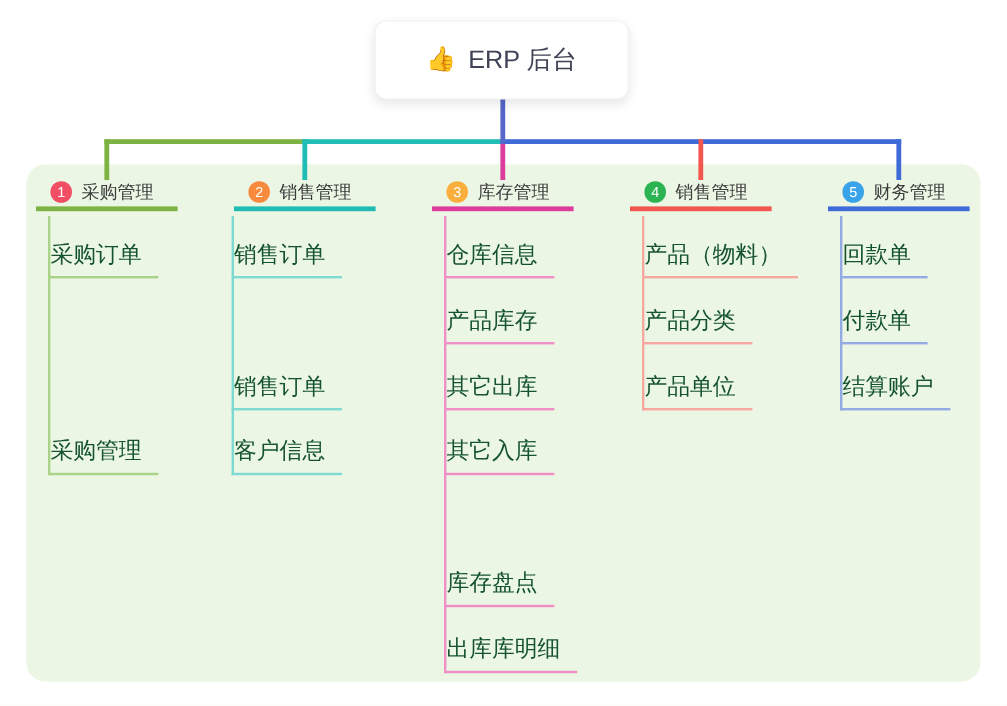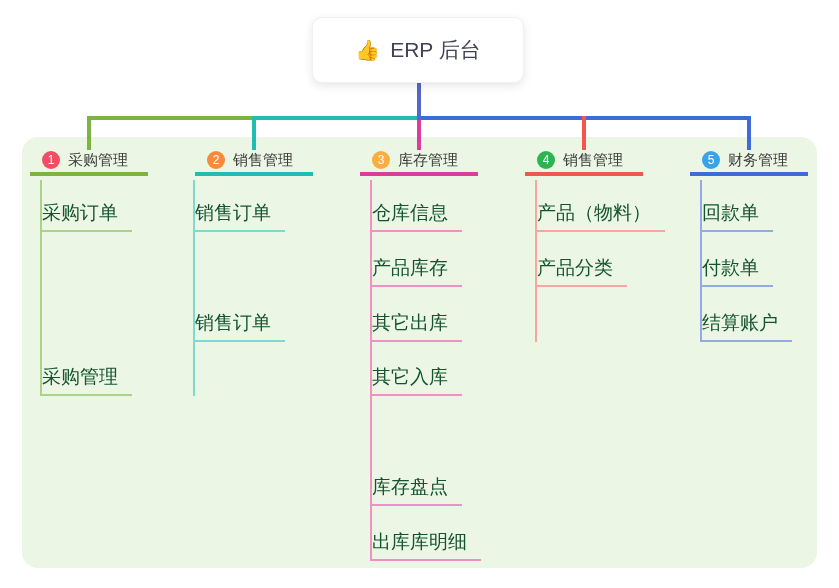--- a/index.html
+++ b/index.html
@@ -83,40 +83,42 @@
   <div class="child b1 x1 r0"><span>采购订单</span></div>
   <div class="child b1 x1 r3"><span>采购管理</span></div>
 
   <div class="topic b2" style="left:195px;">
     <span class="badge">2</span>
     <span>销售管理</span>
   </div>
   <div class="cv b2 x2" style="height:216px;"></div>
   <div class="child b2 x2 r0"><span>销售订单</span></div>
   <div class="child b2 x2 r2"><span>销售订单</span></div>
+  <div class="child b2 x2 r3"><span>客户信息</span></div>
 
   <div class="topic b3" style="left:360px;">
     <span class="badge">3</span>
     <span>库存管理</span>
   </div>
   <div class="cv b3 x3" style="height:381px;"></div>
   <div class="child b3 x3 r1"><span>产品库存</span></div>
   <div class="child b3 x3 r0"><span>仓库信息</span></div>
   <div class="child b3 x3 r2"><span>其它出库</span></div>
   <div class="child b3 x3 r3"><span>其它入库</span></div>
   <div class="child b3 x3 r5"><span>库存盘点</span></div>
   <div class="child b3 x3 r6"><span>出库库明细</span></div>
 
   <div class="topic b4" style="left:525px;">
     <span class="badge">4</span>
     <span>销售管理</span>
   </div>
   <div class="cv b4 x4" style="height:162px;"></div>
   <div class="child b4 x4 r0"><span>产品（物料）</span></div>
   <div class="child b4 x4 r1"><span>产品分类</span></div>
+  <div class="child b4 x4 r2"><span>产品单位</span></div>
 
   <div class="topic b5" style="left:690px;">
     <span class="badge">5</span>
     <span>财务管理</span>
   </div>
   <div class="cv b5 x5" style="height:162px;"></div>
   <div class="child b5 x5 r0"><span>回款单</span></div>
   <div class="child b5 x5 r1"><span>付款单</span></div>
   <div class="child b5 x5 r2"><span>结算账户</span></div>
 

